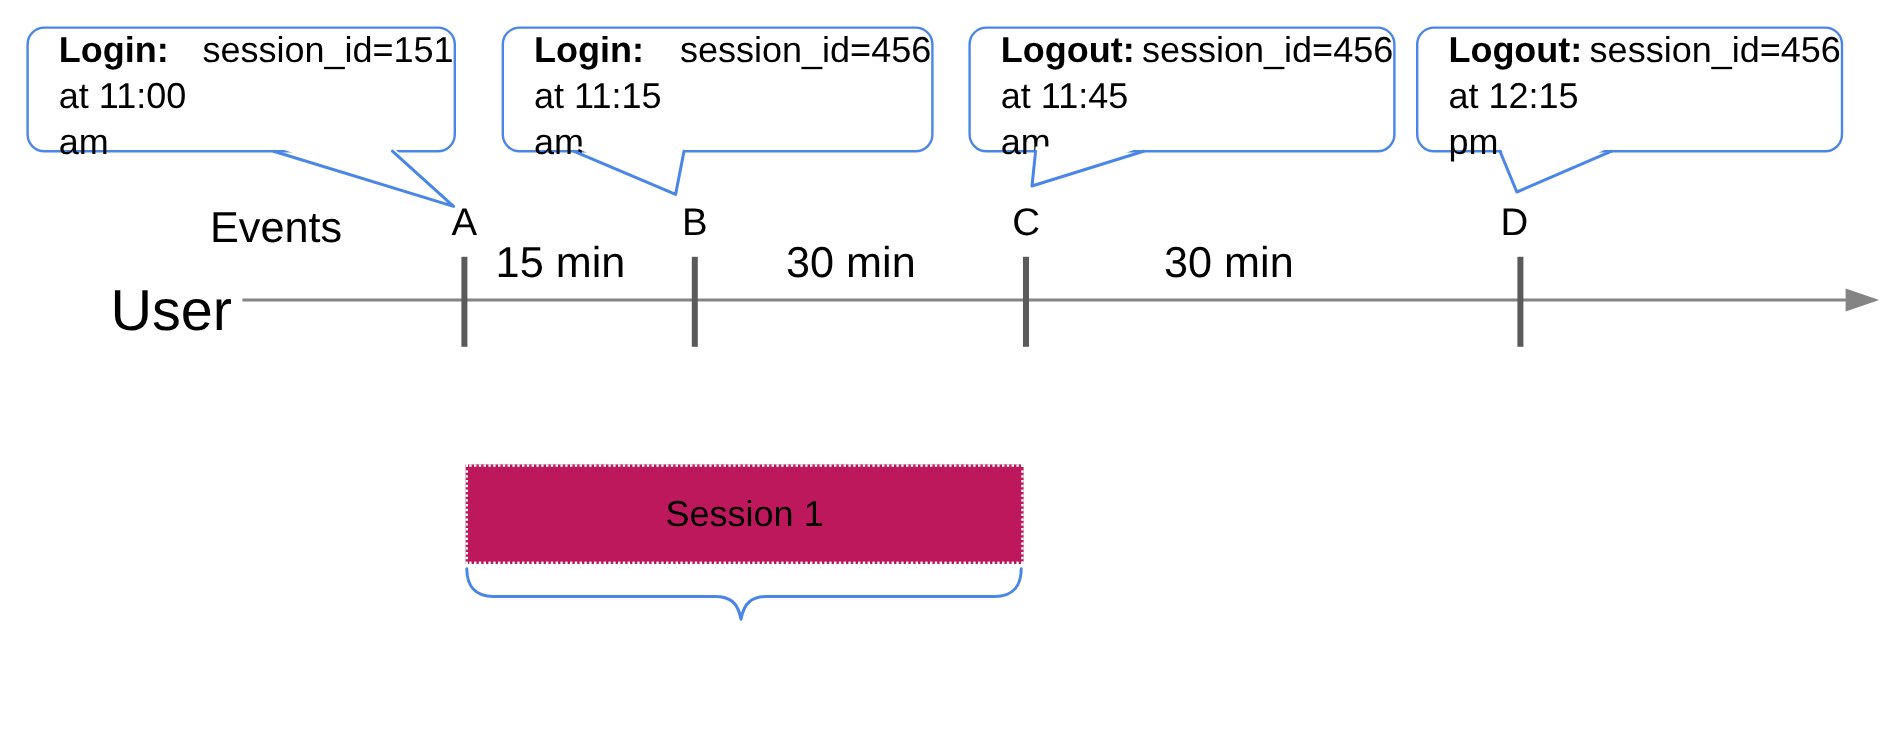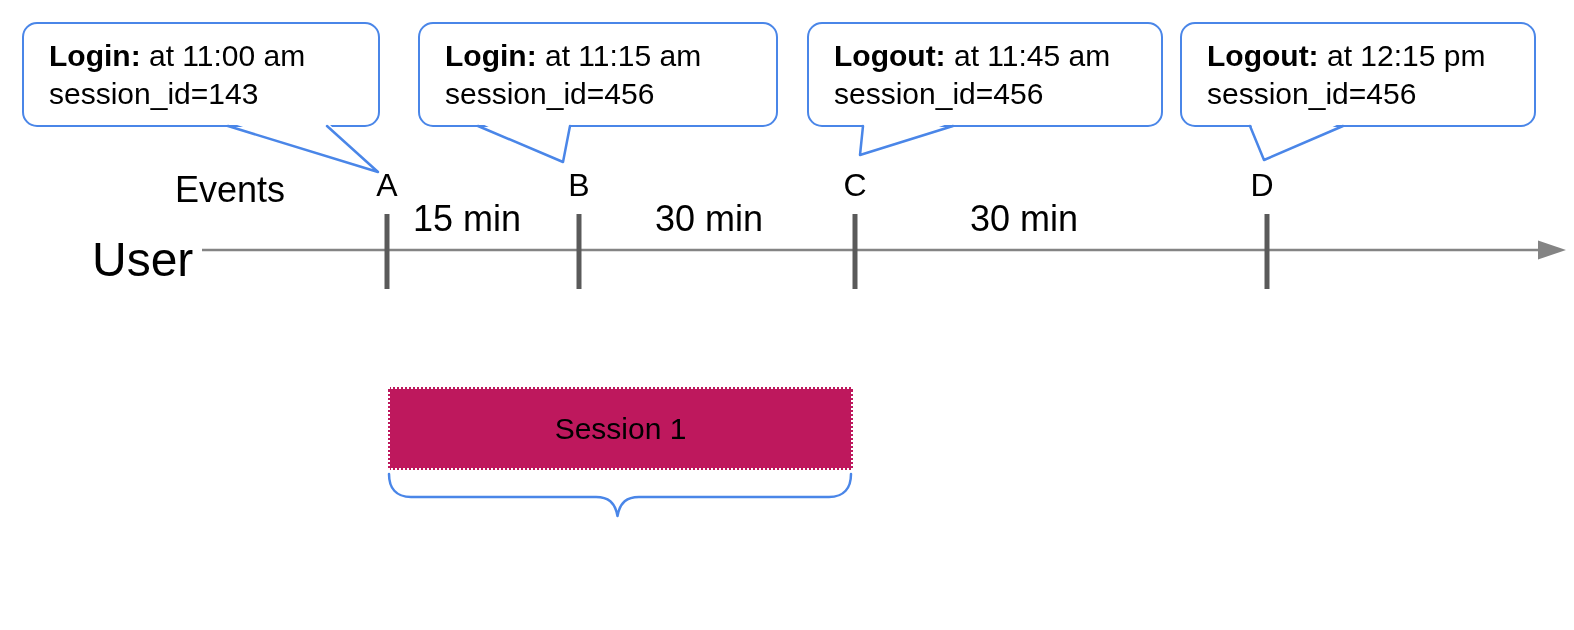--- a/index.html
+++ b/index.html
@@ -16,21 +16,20 @@
 
   
   .callout {
     position: absolute;
     top: 22px;
     height: 105px;
     background: #ffffff;
     border: 2.5px solid #4a86e8;
     border-radius: 15px;
     display: flex;
-    flex-direction: column;
     justify-content: center;
     padding-left: 25px;
     font-size: 30px;
     line-height: 38px;
     z-index: 1;
   }
   .callout .line1 b { font-weight: bold; }
   .callout-1 { left: 22px;   width: 358px; }
   .callout-2 { left: 418px;  width: 360px; }
   .callout-3 { left: 807px;  width: 356px; }
@@ -82,21 +81,21 @@
     font-size: 30px;
   }
 </style>
 </head>
 <body>
 
 <div class="stage">
 
   <div class="callout callout-1">
     <div class="line1"><b>Login:</b><span> at 11:00 am</span></div>
-    <div class="line2">session_id=143</div>
+    <div class="line2">session_id=151</div>
   </div>
   <div class="callout callout-2">
     <div class="line1"><b>Login:</b><span> at 11:15 am</span></div>
     <div class="line2">session_id=456</div>
   </div>
   <div class="callout callout-3">
     <div class="line1"><b>Logout:</b><span> at 11:45 am</span></div>
     <div class="line2">session_id=456</div>
   </div>
   <div class="callout callout-4">

